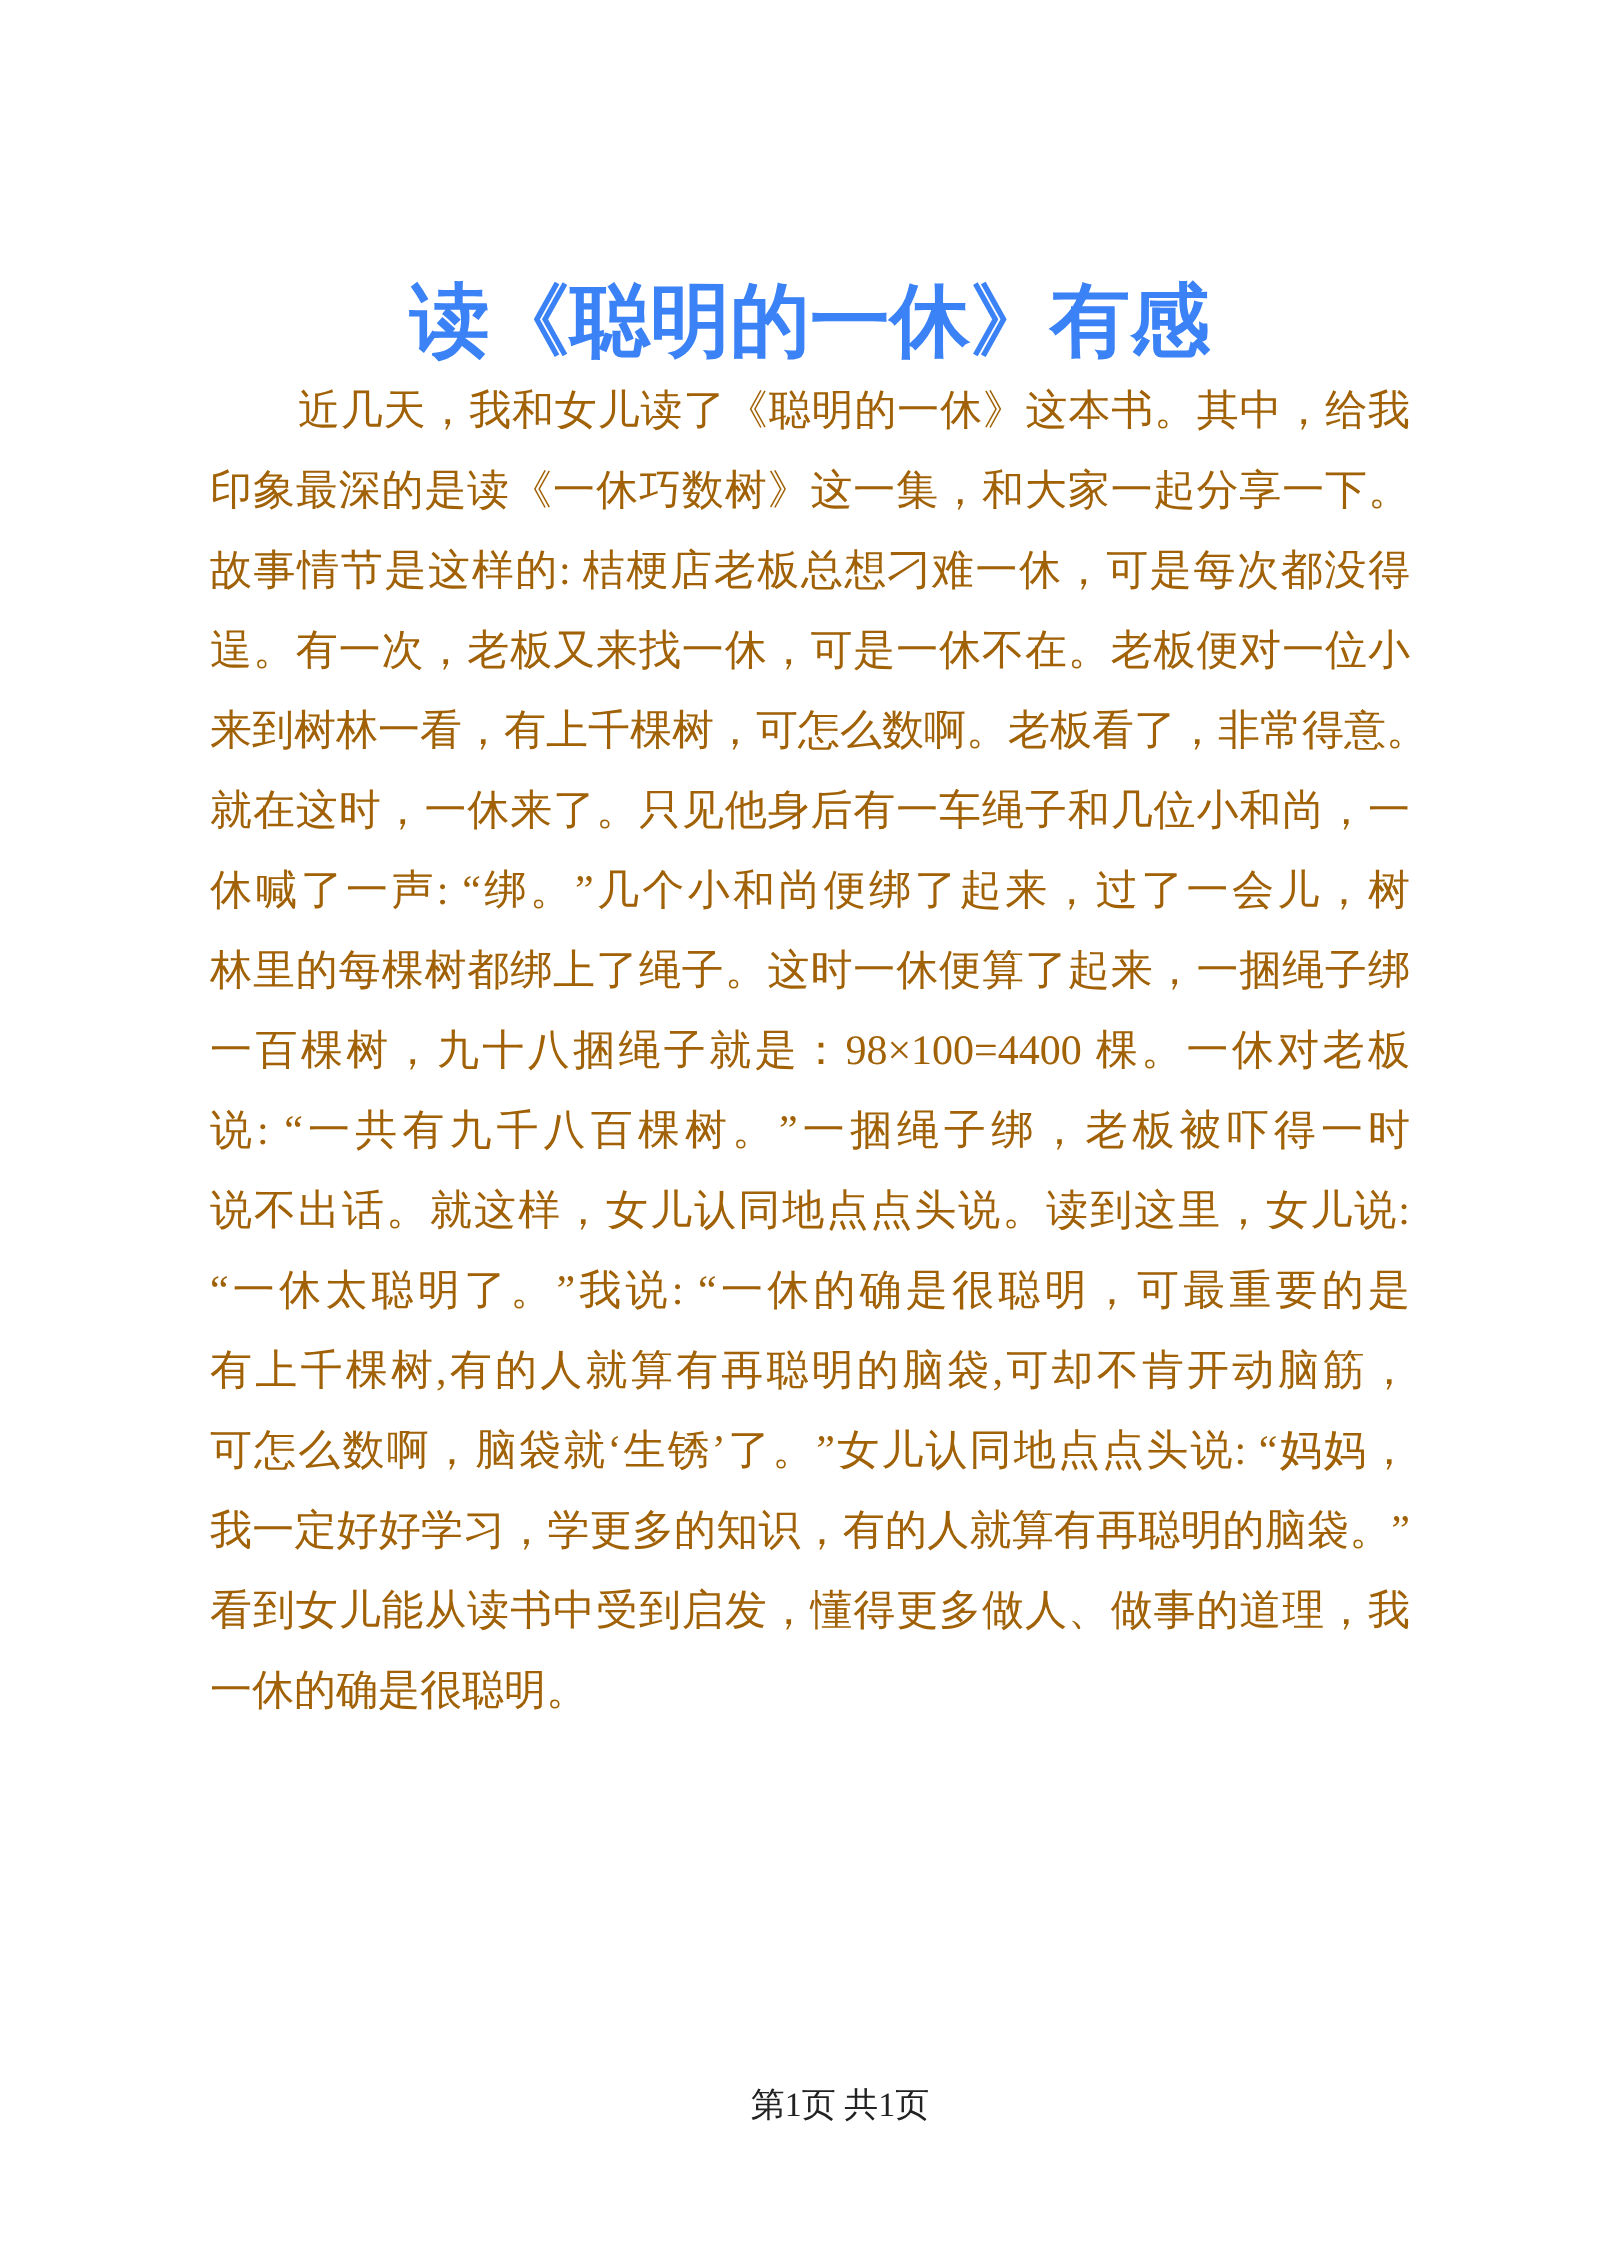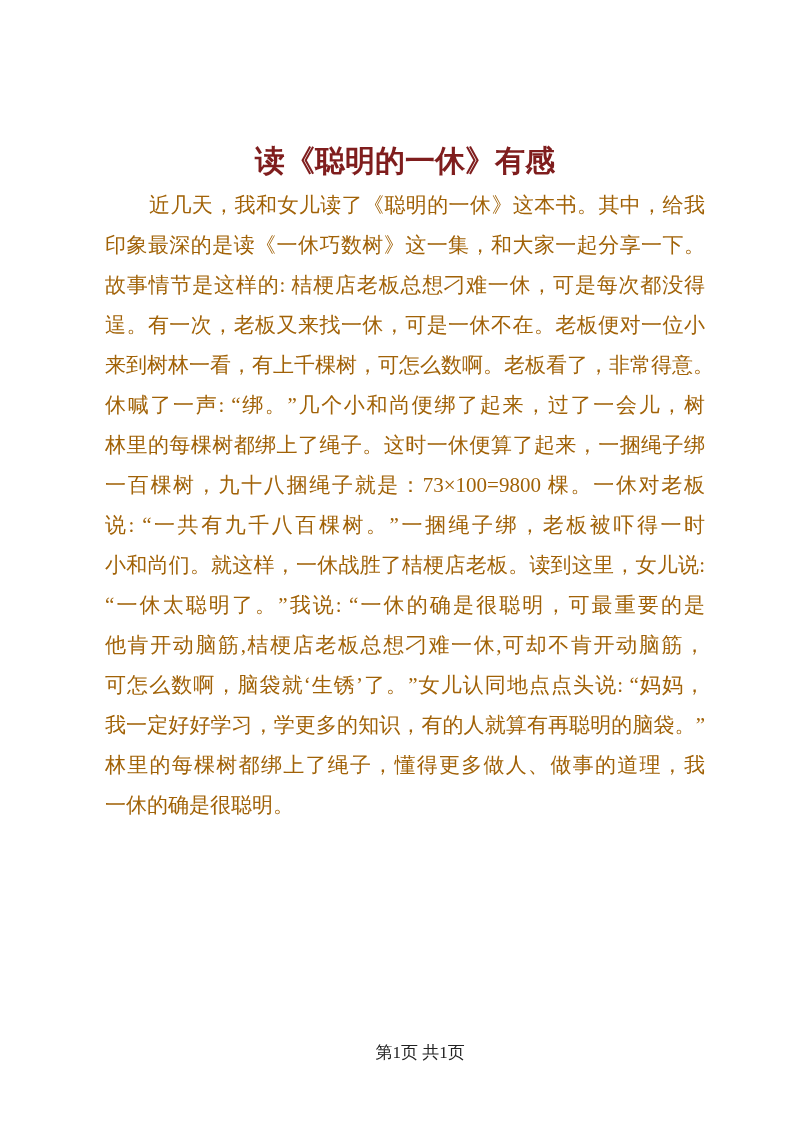--- a/index.html
+++ b/index.html
@@ -16,24 +16,24 @@
     color: #161616;
     overflow: hidden;
   }
   .doc-title {
     position: absolute;
     top: 141px;
     left: 105px;
     width: 600px;
     margin: 0;
     text-align: center;
-    font-size: 30px;
+    font-size: 40px;
     font-weight: bold;
     line-height: 40px;
-    color: #7f1d1d;
+    color: #3b82f6;
     letter-spacing: 0px;
   }
   .doc-body {
     position: absolute;
     top: 185px;
     left: 105px;
     width: 600px;
     font-size: 21px;
     color: #a16207;
   }
@@ -67,29 +67,30 @@
 
 <div class="page">
   <h1 class="doc-title">读《聪明的一休》有感</h1>
 
   <div class="doc-body">
       <div class="line indent">近几天，我和女儿读了《聪明的一休》这本书。其中，给我</div>
       <div class="line">印象最深的是读《一休巧数树》这一集，和大家一起分享一下。</div>
       <div class="line">故事情节是这样的: 桔梗店老板总想刁难一休，可是每次都没得</div>
       <div class="line">逞。有一次，老板又来找一休，可是一休不在。老板便对一位小</div>
       <div class="line">来到树林一看，有上千棵树，可怎么数啊。老板看了，非常得意。</div>
+      <div class="line">就在这时，一休来了。只见他身后有一车绳子和几位小和尚，一</div>
       <div class="line">休喊了一声: “绑。”几个小和尚便绑了起来，过了一会儿，树</div>
       <div class="line">林里的每棵树都绑上了绳子。这时一休便算了起来，一捆绳子绑</div>
-      <div class="line">一百棵树，九十八捆绳子就是：73×100=9800 棵。一休对老板</div>
+      <div class="line">一百棵树，九十八捆绳子就是：98×100=4400 棵。一休对老板</div>
       <div class="line">说: “一共有九千八百棵树。”一捆绳子绑，老板被吓得一时</div>
-      <div class="line">小和尚们。就这样，一休战胜了桔梗店老板。读到这里，女儿说:</div>
+      <div class="line">说不出话。就这样，女儿认同地点点头说。读到这里，女儿说:</div>
       <div class="line">“一休太聪明了。”我说: “一休的确是很聪明，可最重要的是</div>
-      <div class="line">他肯开动脑筋,桔梗店老板总想刁难一休,可却不肯开动脑筋，</div>
+      <div class="line">有上千棵树,有的人就算有再聪明的脑袋,可却不肯开动脑筋，</div>
       <div class="line">可怎么数啊，脑袋就‘生锈’了。”女儿认同地点点头说: “妈妈，</div>
       <div class="line">我一定好好学习，学更多的知识，有的人就算有再聪明的脑袋。”</div>
-      <div class="line">林里的每棵树都绑上了绳子，懂得更多做人、做事的道理，我</div>
+      <div class="line">看到女儿能从读书中受到启发，懂得更多做人、做事的道理，我</div>
       <div class="line last">一休的确是很聪明。</div>
     </div>
 
   <div class="doc-footer">
     <span>第1页 共1页</span>
   </div>
 </div>
 
 </body></html>

